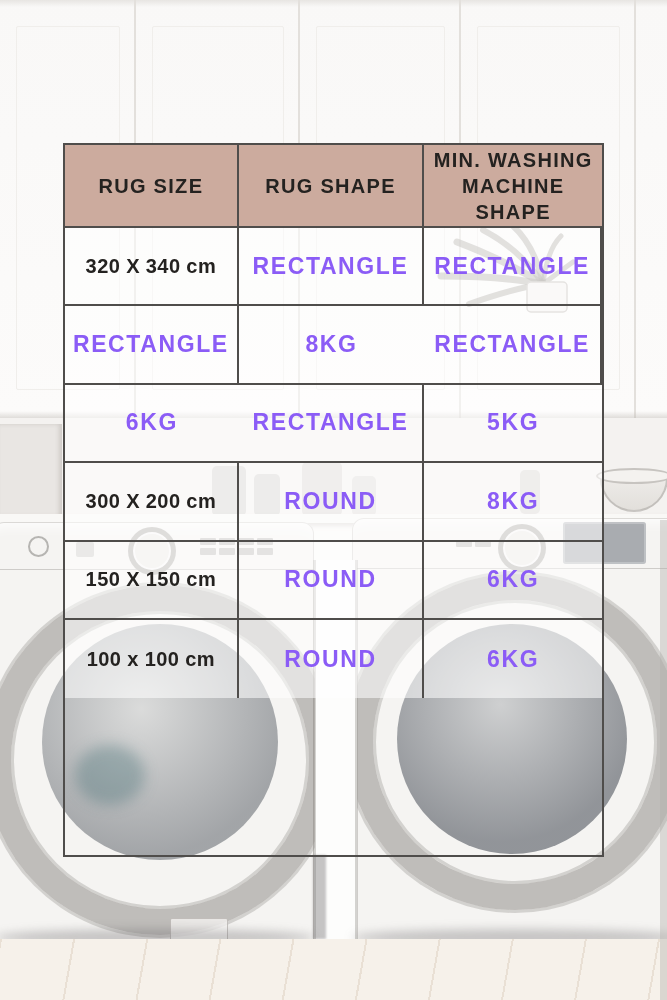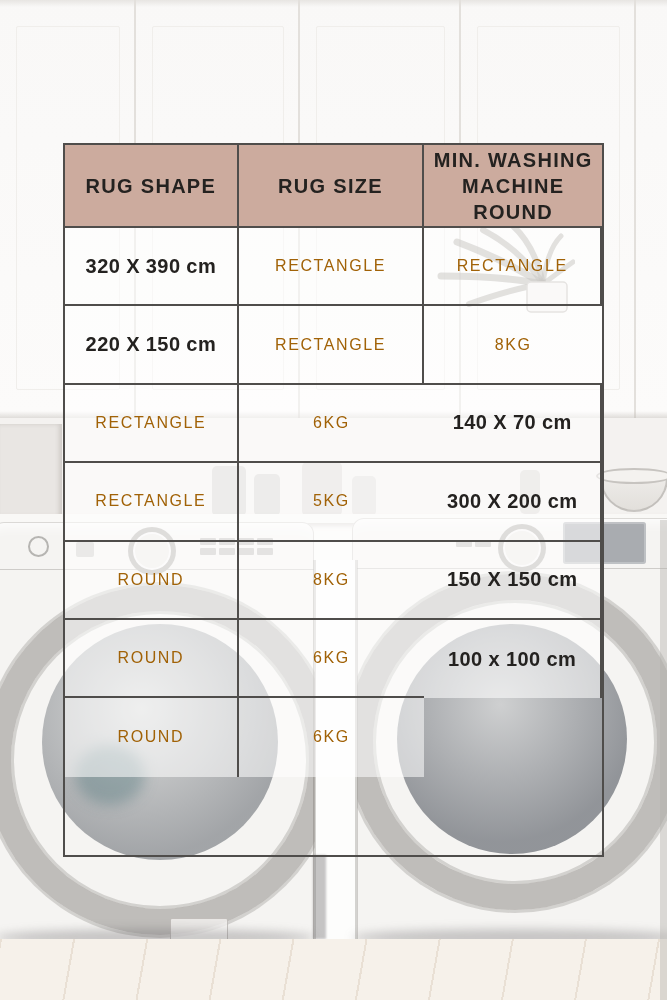--- a/index.html
+++ b/index.html
@@ -83,21 +83,21 @@
   }
   .cell{display:flex;align-items:center;justify-content:center;text-align:center;
     border-right:2px solid var(--table-border);border-bottom:2px solid var(--table-border);
     padding:0 6px;box-sizing:border-box;}
   .cell.col-last{border-right:none;}
   .cell.row-last{border-bottom:none;}
   .th{background:var(--header-bg);font-weight:700;font-size:20px;
     letter-spacing:1.3px;line-height:1.3;color:var(--text-dark);}
   .td{background:rgba(255,255,255,0.55);}
   .td-size{font-weight:700;font-size:20px;letter-spacing:0.4px;color:var(--text-dark);}
-  .td-plain{font-weight:400;font-size:16px;letter-spacing:1.6px;color:#a16207;}
+  .td-plain{font-weight:700;font-size:23px;letter-spacing:1.6px;color:#8b5cf6;}
 </style>
 </head>
 <body>
 
 <div class="stage">
 
   <div class="abs cabinets">
     <div class="abs cab-toprail"></div>
     <div class="abs cab-seam" style="left:134px"></div>
     <div class="abs cab-seam" style="left:298px"></div>
@@ -175,37 +175,35 @@
       <path d="M118,62 Q110,24 88,4" stroke-width="6"></path>
       <path d="M118,62 Q122,28 136,14" stroke-width="5"></path>
       <path d="M118,62 Q90,66 44,82" stroke-width="6"></path>
       <path d="M118,62 Q134,50 148,40" stroke-width="5"></path>
     </g>
     <rect x="102" y="60" width="40" height="30" rx="4" fill="#f4f2f0" stroke="#c6c2bd" stroke-width="1.5"></rect>
   </svg>
 
   <div class="rug-table abs">
 
+    <div class="cell th">RUG SIZE</div>
     <div class="cell th">RUG SHAPE</div>
-    <div class="cell th">RUG SIZE</div>
-    <div class="cell th col-last">MIN. WASHING MACHINE ROUND</div>
-
-    <div class="cell td td-size">320 X 390 cm</div>
-    <div class="cell td td-plain">RECTANGLE</div>
-
-    <div class="cell td td-plain">RECTANGLE</div>
-
-    <div class="cell td td-size">220 X 150 cm</div>
+    <div class="cell th col-last">MIN. WASHING MACHINE SHAPE</div>
+
+    <div class="cell td td-size">320 X 340 cm</div>
+    <div class="cell td td-plain">RECTANGLE</div>
+
+    <div class="cell td td-plain">RECTANGLE</div>
+
     <div class="cell td td-plain">RECTANGLE</div>
     <div class="cell td td-plain col-last">8KG</div>
 
     <div class="cell td td-plain">RECTANGLE</div>
     <div class="cell td td-plain col-last">6KG</div>
 
-    <div class="cell td td-size">140 X 70 cm</div>
     <div class="cell td td-plain">RECTANGLE</div>
     <div class="cell td td-plain col-last">5KG</div>
 
     <div class="cell td td-size">300 X 200 cm</div>
     <div class="cell td td-plain">ROUND</div>
     <div class="cell td td-plain col-last">8KG</div>
 
     <div class="cell td td-size">150 X 150 cm</div>
     <div class="cell td td-plain">ROUND</div>
     <div class="cell td td-plain col-last">6KG</div>

